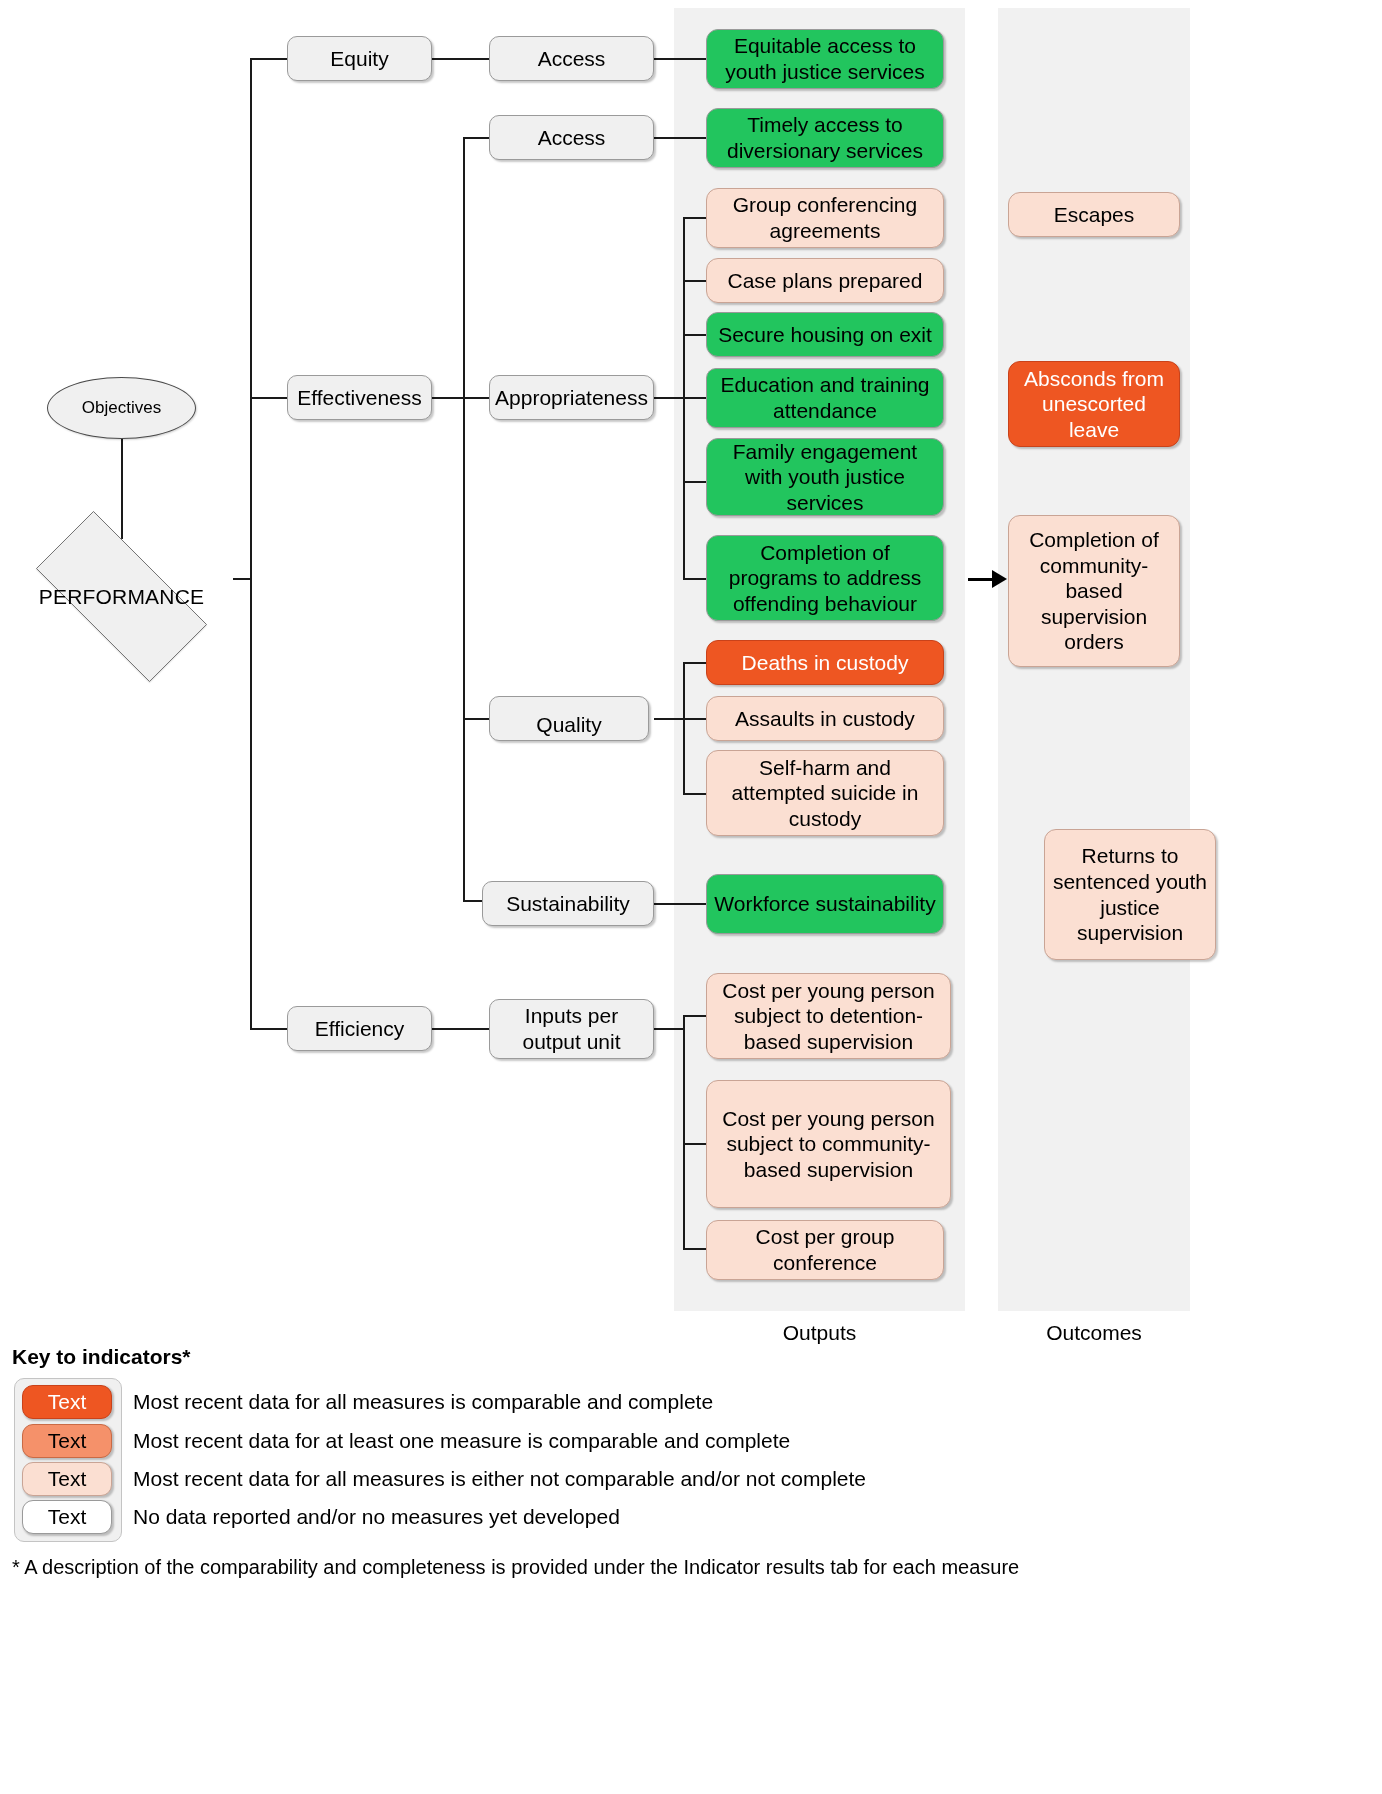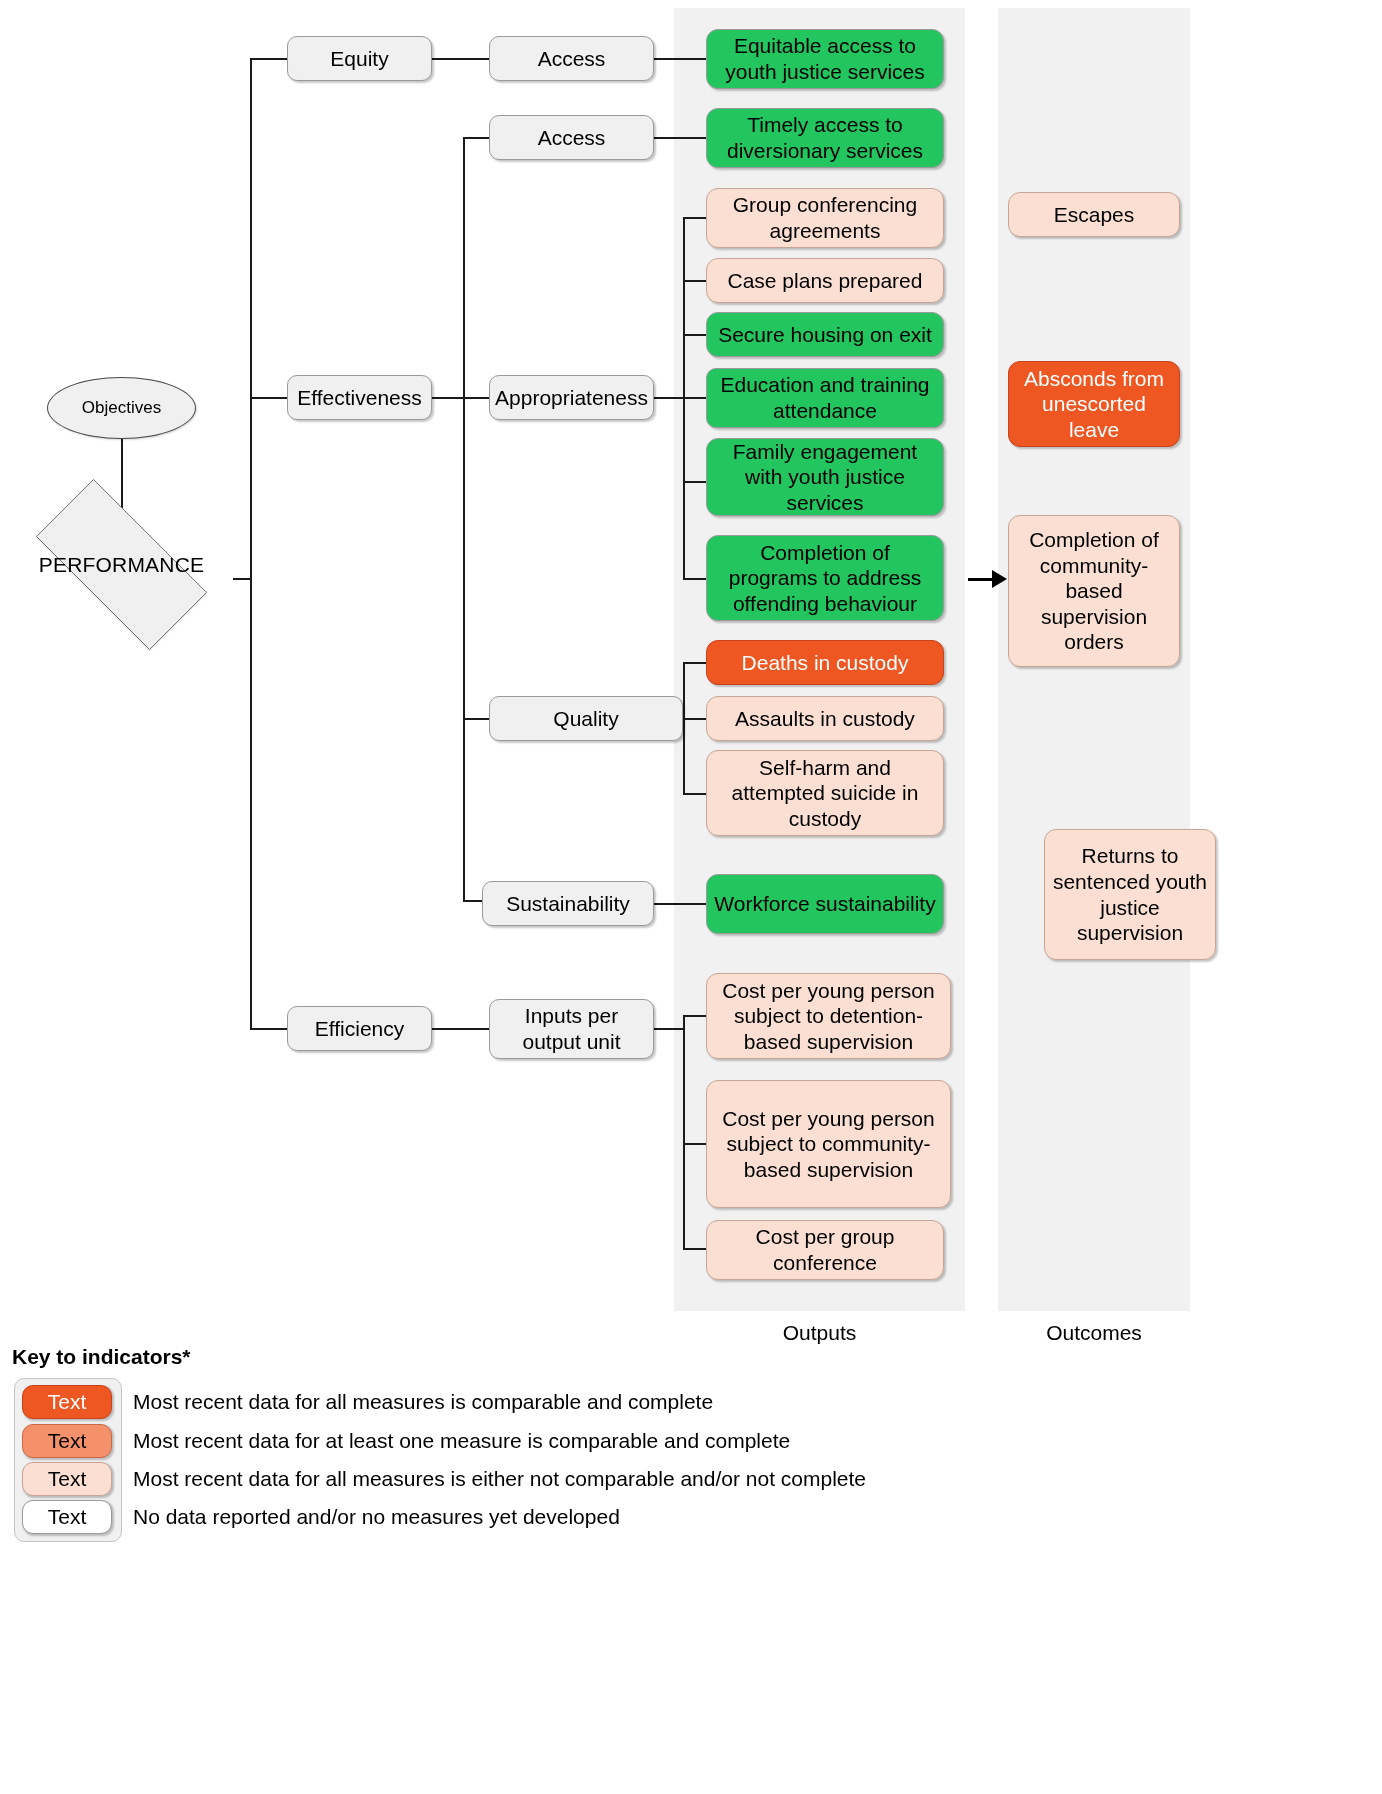--- a/index.html
+++ b/index.html
@@ -189,21 +189,21 @@
   <div class="ln h" style="left:683px; top:1143px; width:24px;"></div>
   <div class="ln h" style="left:683px; top:1248px; width:24px;"></div>
 
   <div class="arrow-body" style="left:968px; top:578px; width:26px;"></div>
   <div class="arrow-head" style="left:992px; top:570px;"></div>
 
   <div class="ellipse" style="left:47px; top:377px; width:149px; height:62px;">
     <span>Objectives</span>
   </div>
 
-  <div class="diamond-wrap" style="left:8px; top:507px; width:227px; height:115px;">
+  <div class="diamond-wrap" style="left:8px; top:539px; width:227px; height:115px;">
     <div class="diamond-shape"></div>
     <div class="diamond-label">PERFORMANCE</div>
   </div>
 
   <div class="node" style="left:287px; top:36px; width:145px; height:45px;">
     <span>Equity</span>
   </div>
   <div class="node" style="left:287px; top:375px; width:145px; height:45px;">
     <span>Effectiveness</span>
   </div>
@@ -213,21 +213,21 @@
 
   <div class="node" style="left:489px; top:36px; width:165px; height:45px;">
     <span>Access</span>
   </div>
   <div class="node" style="left:489px; top:115px; width:165px; height:45px;">
     <span>Access</span>
   </div>
   <div class="node" style="left:489px; top:375px; width:165px; height:45px;">
     <span>Appropriateness</span>
   </div>
-  <div class="node" style="left:489px; top:696px; width:194px; height:45px;">
+  <div class="node" style="left:489px; top:696px; width:160px; height:45px;align-items:flex-end;">
     <span>Quality</span>
   </div>
   <div class="node" style="left:482px; top:881px; width:172px; height:45px;">
     <span>Sustainability</span>
   </div>
   <div class="node" style="left:489px; top:999px; width:165px; height:60px;">
     <span>Inputs per output unit</span>
   </div>
 
   <div class="node measure" style="left:706px; top:29px; width:238px; height:60px;">
@@ -307,15 +307,16 @@
     <div class="swatch lvl-light" style="left:22px; top:1462px; width:90px; height:34px;">
       <span>Text</span>
     </div>
     <div class="legend-text" style="left:133px; top:1467px;">Most recent data for all measures is either not comparable and/or not complete</div>
 
     <div class="swatch lvl-none" style="left:22px; top:1500px; width:90px; height:34px;">
       <span>Text</span>
     </div>
     <div class="legend-text" style="left:133px; top:1505px;">No data reported and/or no measures yet developed</div>
 
+    <div class="footnote" style="left:12px; top:1556px;">* A description of the comparability and completeness is provided under the Indicator results tab for each measure</div>
   </div>
 
 </div>
 
 </body></html>

